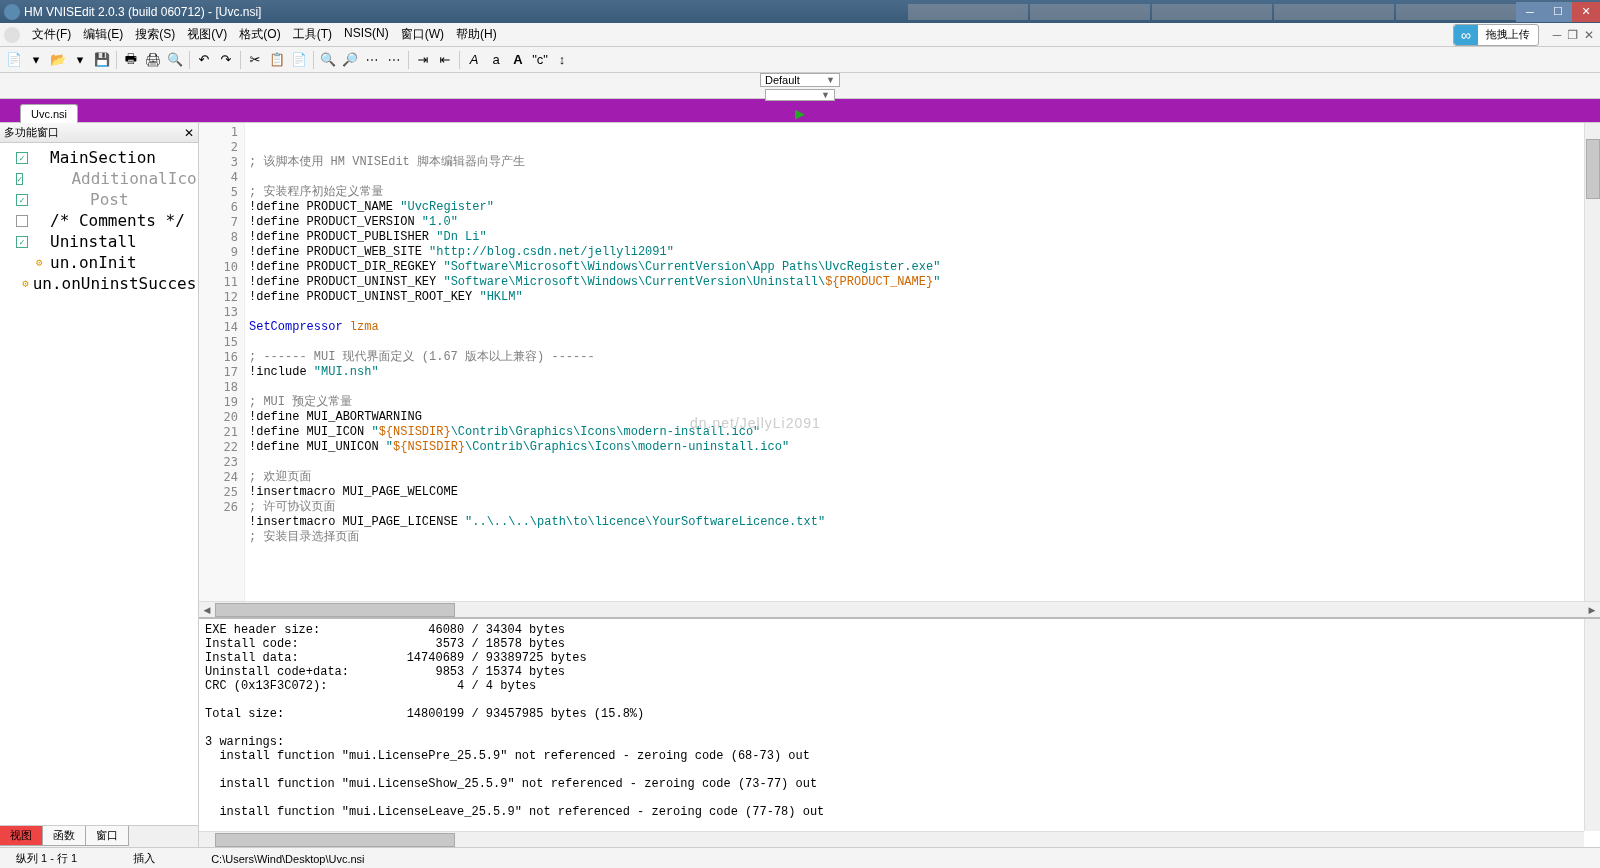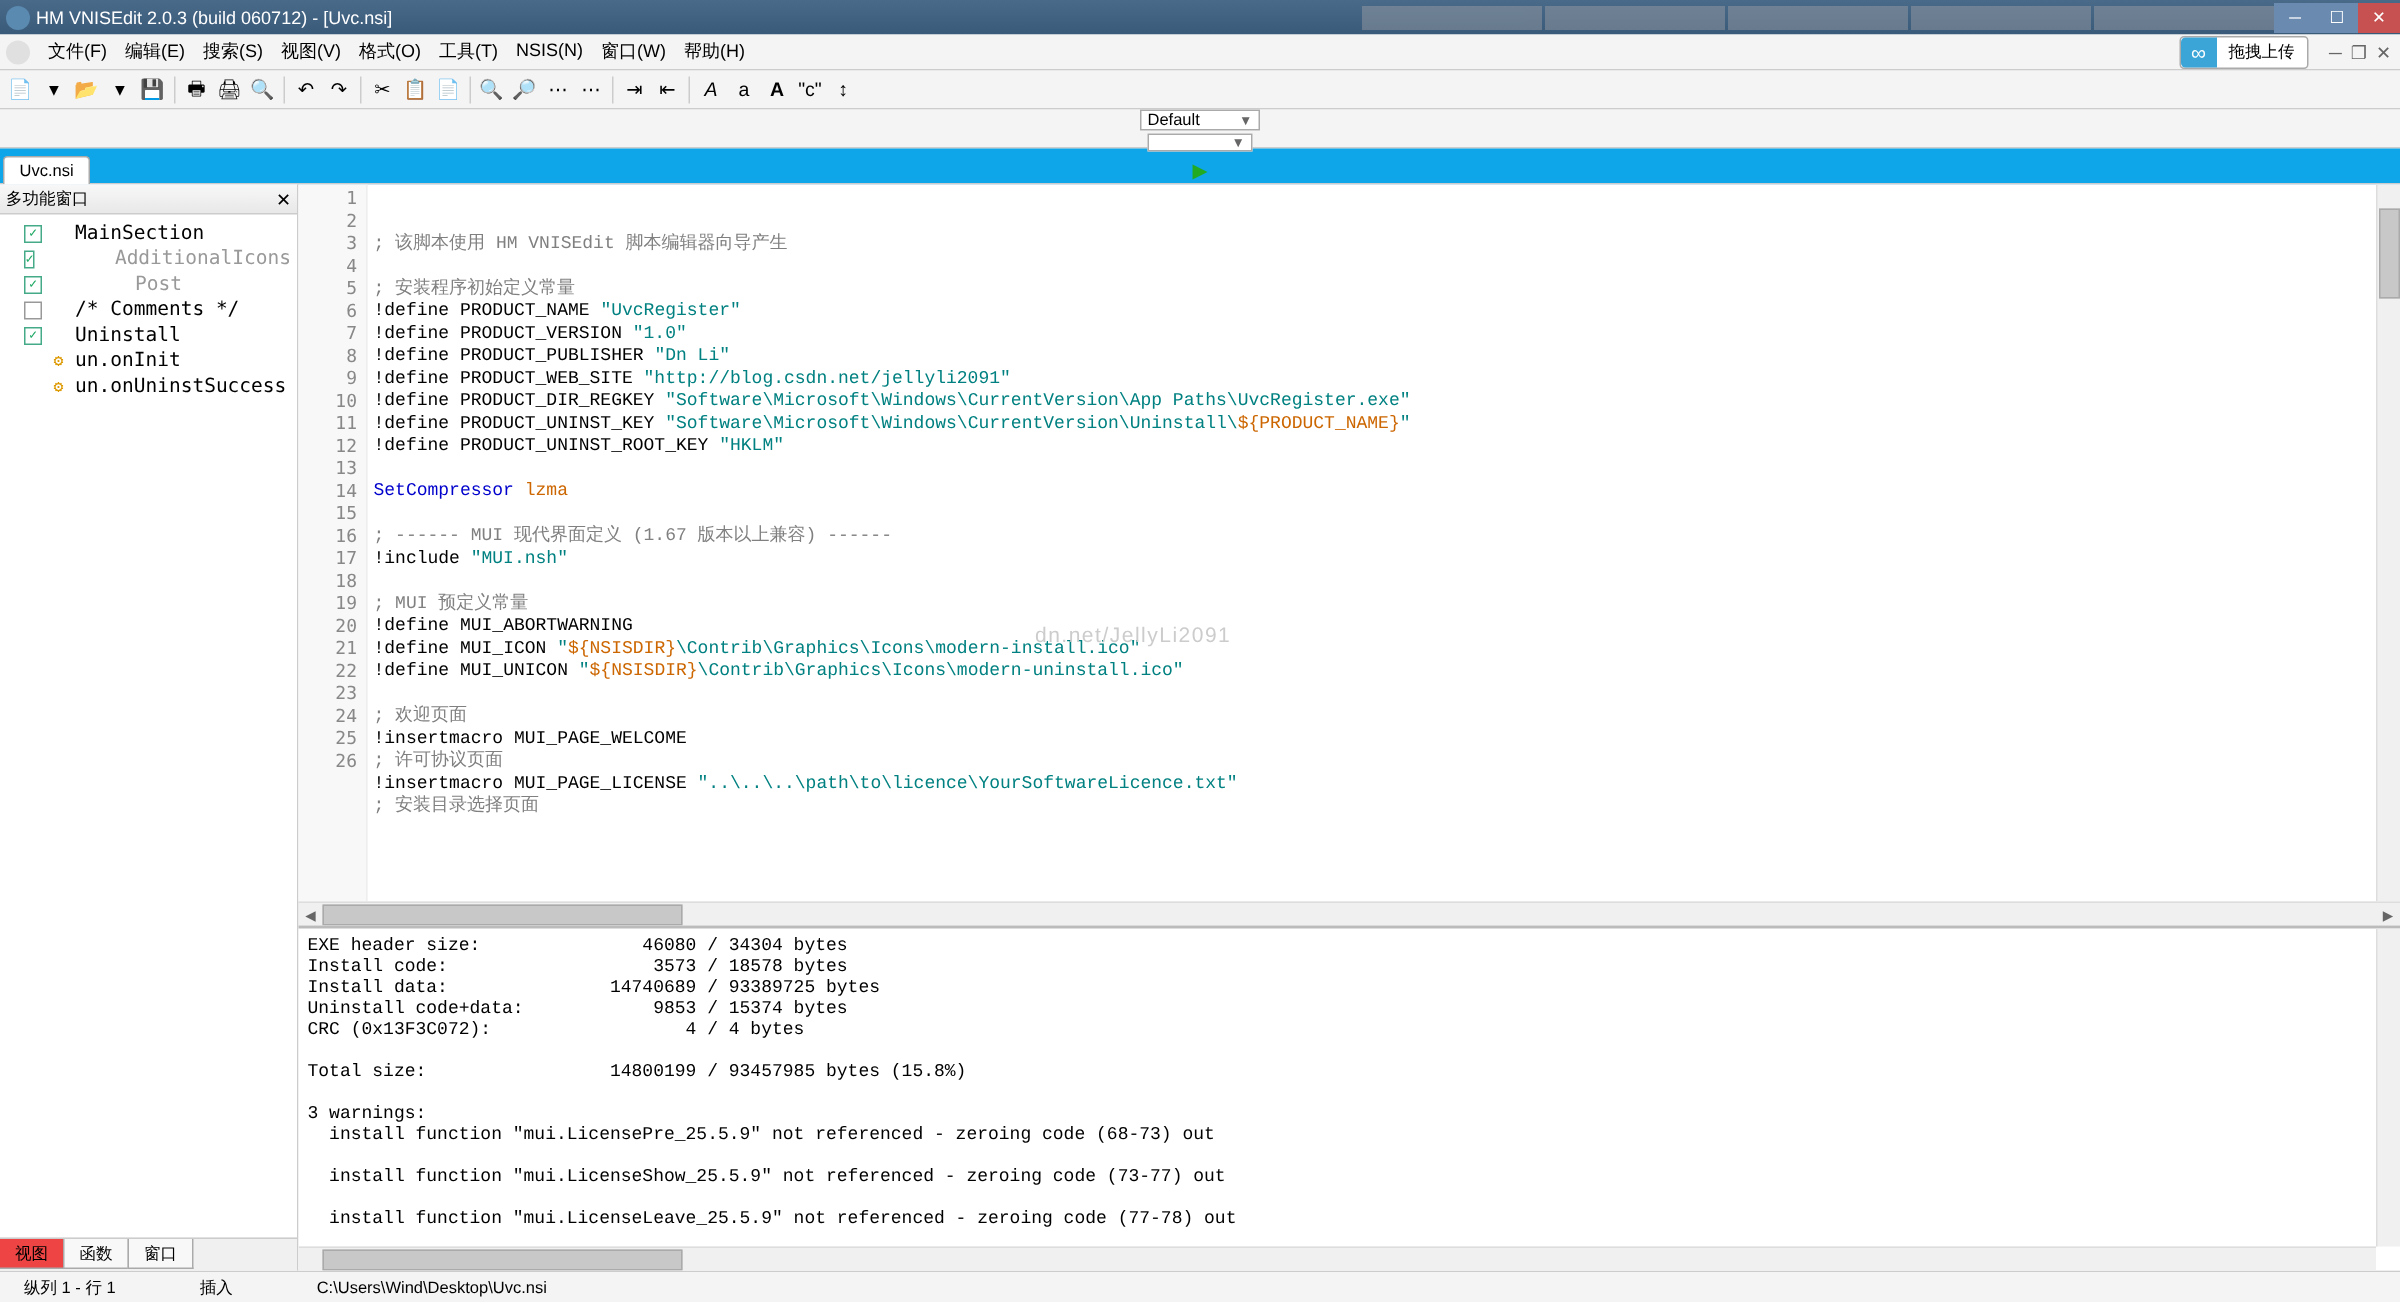--- a/index.html
+++ b/index.html
@@ -21,31 +21,31 @@
 .upload-icon { width: 24px; height: 20px; background: #3ba5d8; display: flex; align-items: center; justify-content: center; color: #fff; font-size: 14px; border-radius: 3px 0 0 3px; }
 .upload-text { padding: 0 8px; font-size: 11px; }
 .mdi-controls { margin-left: 8px; display: flex; gap: 6px; color: #666; padding-right: 6px; }
 .toolbar1 { height: 26px; background: #f4f4f4; border-bottom: 1px solid #ccc; display: flex; align-items: center; padding: 0 4px; gap: 2px; }
 .tb-btn { width: 20px; height: 20px; display: flex; align-items: center; justify-content: center; border: 1px solid transparent; cursor: default; font-size: 13px; }
 .tb-sep { width: 1px; height: 18px; background: #ccc; margin: 0 2px; }
 .toolbar2 { height: 26px; background: #f4f4f4; border-bottom: 1px solid #ccc; display: flex; align-items: center; padding: 0 4px; gap: 2px; flex-direction: column; }
 .combo { height: 20px; border: 1px solid #aaa; background: #fff; padding: 0 4px; font-size: 11px; display: flex; align-items: center; min-width: 80px; }
 .combo-arrow { margin-left: auto; font-size: 9px; color: #666; padding-left: 4px; }
 .tb-label { font-size: 11px; padding: 0 4px; }
-.tabbar { height: 24px; background: #0ea5e9; border-bottom: 1px solid #ccc; display: flex; align-items: flex-end; padding-left: 2px; }
+.tabbar { height: 24px; background: #a21caf; border-bottom: 1px solid #ccc; display: flex; align-items: flex-end; padding-left: 20px; }
 .file-tab { padding: 3px 10px; border: 1px solid #aaa; border-bottom: none; background: #fff; font-size: 11px; border-radius: 3px 3px 0 0; margin-bottom: -1px; }
 .main-layout { display: flex; height: calc(868px - 22px - 24px - 26px - 26px - 24px - 22px); }
 .left-panel { width: 199px; background: #fff; border-right: 1px solid #ccc; display: flex; flex-direction: column; }
 .panel-header { height: 20px; background: linear-gradient(#f8f8f8, #e8e8e8); border-bottom: 1px solid #ccc; display: flex; align-items: center; padding: 0 4px; font-size: 11px; gap: 44px; }
 .panel-close { margin-left: auto; cursor: pointer; font-size: 12px; }
 .tree { flex: 1; padding: 4px; font-family: "Consolas", monospace; font-size: 11px; overflow-y: auto; }
 .tree-item { display: flex; align-items: center; padding: 1px 0; padding-left: 12px; gap: 4px; }
 .tree-check { width: 12px; height: 12px; border: 1px solid #4a8; display: flex; align-items: center; justify-content: center; color: #2a6; font-size: 9px; }
 .tree-icon { width: 14px; height: 12px; display: flex; align-items: center; justify-content: center; font-size: 11px; }
-.tree-label { font-size: 13px; }
+.tree-label { font-size: 16px; }
 .tree-label.gray { color: #999; margin-left: 40px; }
 .bottom-tabs { height: 22px; border-top: 1px solid #ccc; display: flex; align-items: flex-start; background: #f0f0f0; }
 .btab { padding: 2px 10px; border: 1px solid #aaa; border-top: none; background: #f8f8f8; font-size: 11px; margin-left: -1px; }
 .btab.active { background: #ef4444; }
 .right-area { flex: 1; display: flex; flex-direction: column; }
 .code-area { flex: 1; display: flex; background: #fff; overflow: hidden; position: relative; }
 .gutter { width: 46px; background: #f8f8f8; border-right: 1px solid #eee; text-align: right; padding: 2px 6px 2px 0; font-family: "Consolas", monospace; font-size: 12px; color: #888; line-height: 15px; }
 .code { flex: 1; padding: 2px 4px; font-family: "Consolas", "Courier New", monospace; font-size: 12px; line-height: 15px; white-space: pre; overflow: hidden; position: relative; }
 .code-line { height: 15px; }
 .kw-comment { color: #808080; }

